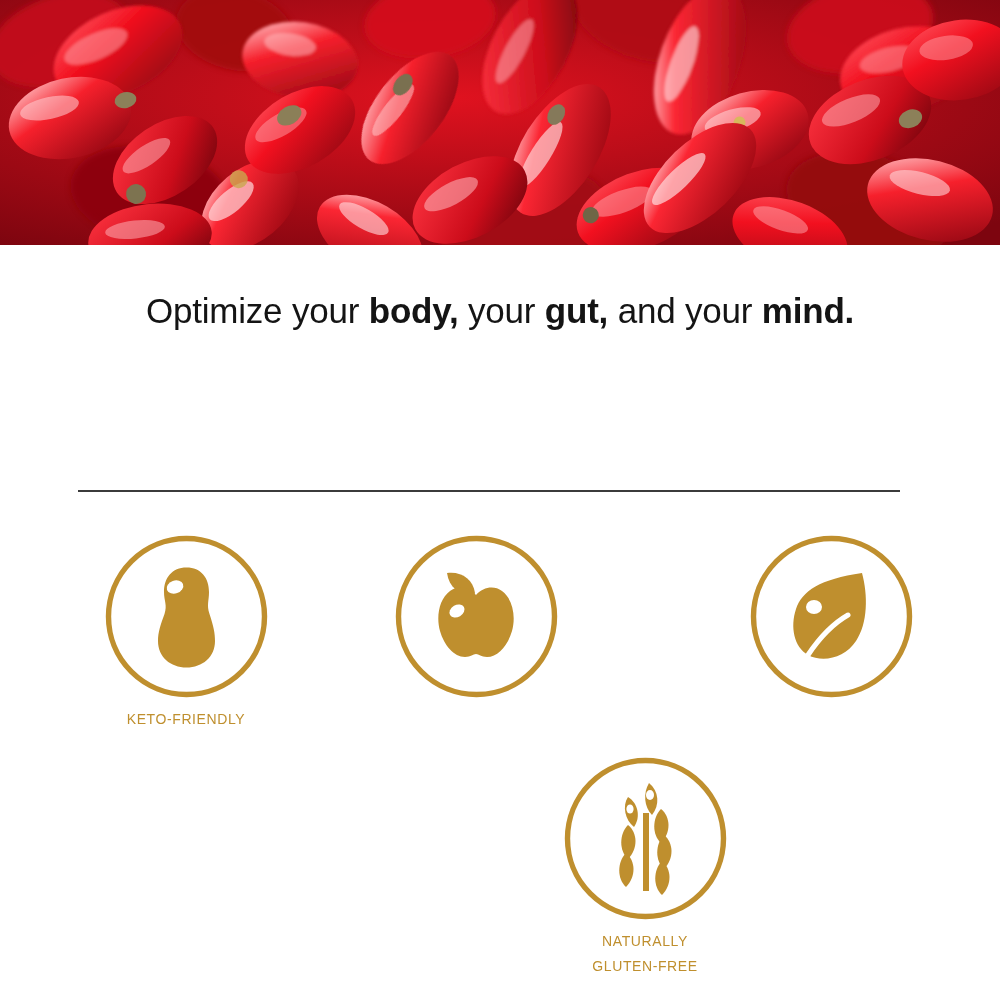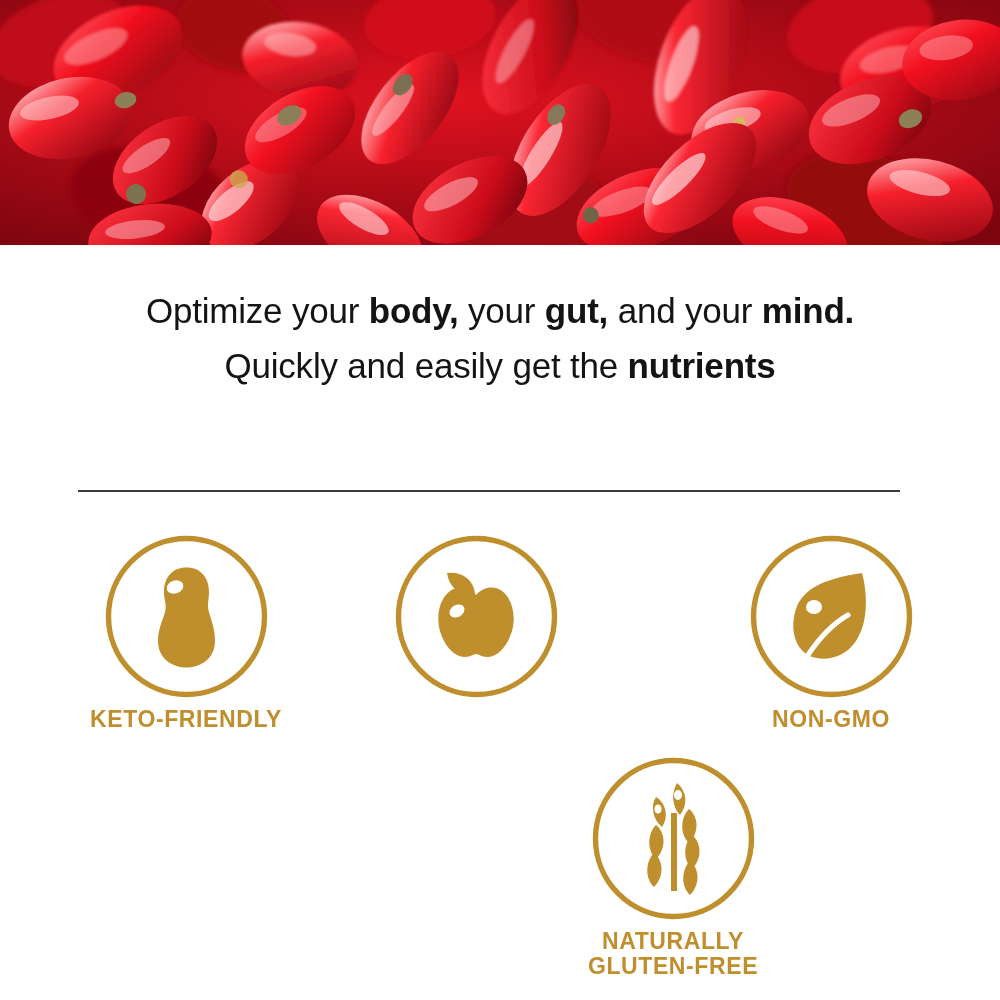--- a/index.html
+++ b/index.html
@@ -43,34 +43,34 @@
     text-align:center;
   }
   .badge .ring {
     width:163px; height:163px;
     margin:0 auto;
     display:block;
   }
   .badge .caption {
     margin-top:9px;
     color:#bf8f2e;
-    font-weight:700;
-    font-size:23px;
+    font-weight:400;
+    font-size:14px;
     line-height:25px;
     letter-spacing:0.6px;
     white-space:pre-line;
   }
 
   
   .b-keto  { left:71px;  top:535px; }
   .b-veg   { left:361px; top:535px; }
   .b-gmo   { left:716px; top:535px; }
   
   .b-fill  { left:228px; top:757px; }
-  .b-glut  { left:558px; top:757px; }
+  .b-glut  { left:530px; top:757px; }
 </style>
 </head>
 <body>
 
 <div class="page">
 
   <div class="hero">
     <svg class="hero-svg" viewBox="0 0 1000 245" preserveAspectRatio="xMidYMid slice">
       <defs>
         <radialGradient id="bg1" cx="45%" cy="40%" r="75%">
@@ -217,21 +217,20 @@
         <g transform="rotate(20 790 235)">
           <ellipse cx="790" cy="235" rx="60" ry="34" fill="url(#bA)"></ellipse>
           <ellipse cx="776" cy="224" rx="29" ry="10" fill="#ffa7ad" opacity="0.5"></ellipse>
         </g>
       </g>
     </svg>
   </div>
 
   <div class="headline">
     <div><span>Optimize your </span><b>body,</b><span> your </span><b>gut,</b><span> and your </span><b>mind.</b></div>
-    <div><span>Quickly and easily get the </span><b>nutrients</b></div>
   </div>
 
   <div class="divider"></div>
 
   <div class="badge b-keto">
     <svg class="ring" viewBox="0 0 163 163">
       <circle cx="81.5" cy="81.5" r="78" fill="none" stroke="#bf8f2e" stroke-width="5.4"></circle>
       <path d="M81.5 32.5 C96 32.5 104 43 104 57 C104 66 101.5 70 104.5 79
                C108.5 91 110 98 110 106 C110 122 97.5 132.5 81.5 132.5
                C65.5 132.5 53 122 53 106 C53 97 55.5 90 59.5 79
@@ -256,21 +255,20 @@
   </div>
 
   <div class="badge b-gmo">
     <svg class="ring" viewBox="0 0 163 163">
       <circle cx="81.5" cy="81.5" r="78" fill="none" stroke="#bf8f2e" stroke-width="5.4"></circle>
       <path d="M112 38 C118 60 118 88 106 106 C95 123 73 128 58 120
                C44 112 40 92 46 74 C52 56 70 44 112 38 Z" fill="#bf8f2e"></path>
       <ellipse cx="64" cy="72" rx="8" ry="7" fill="#ffffff"></ellipse>
       <path d="M98 80 C84 88 70 102 58 120" fill="none" stroke="#ffffff" stroke-width="5" stroke-linecap="round"></path>
     </svg>
-    <div class="caption">NON-GMO</div>
   </div>
 
 
   <div class="badge b-glut">
     <svg class="ring" viewBox="0 0 163 163">
       <circle cx="81.5" cy="81.5" r="78" fill="none" stroke="#bf8f2e" stroke-width="5.4"></circle>
       <g fill="#bf8f2e">
 
         <path d="M85 26 C95 34 96 48 88 58 C80 50 79 36 85 26 Z"></path>
 

